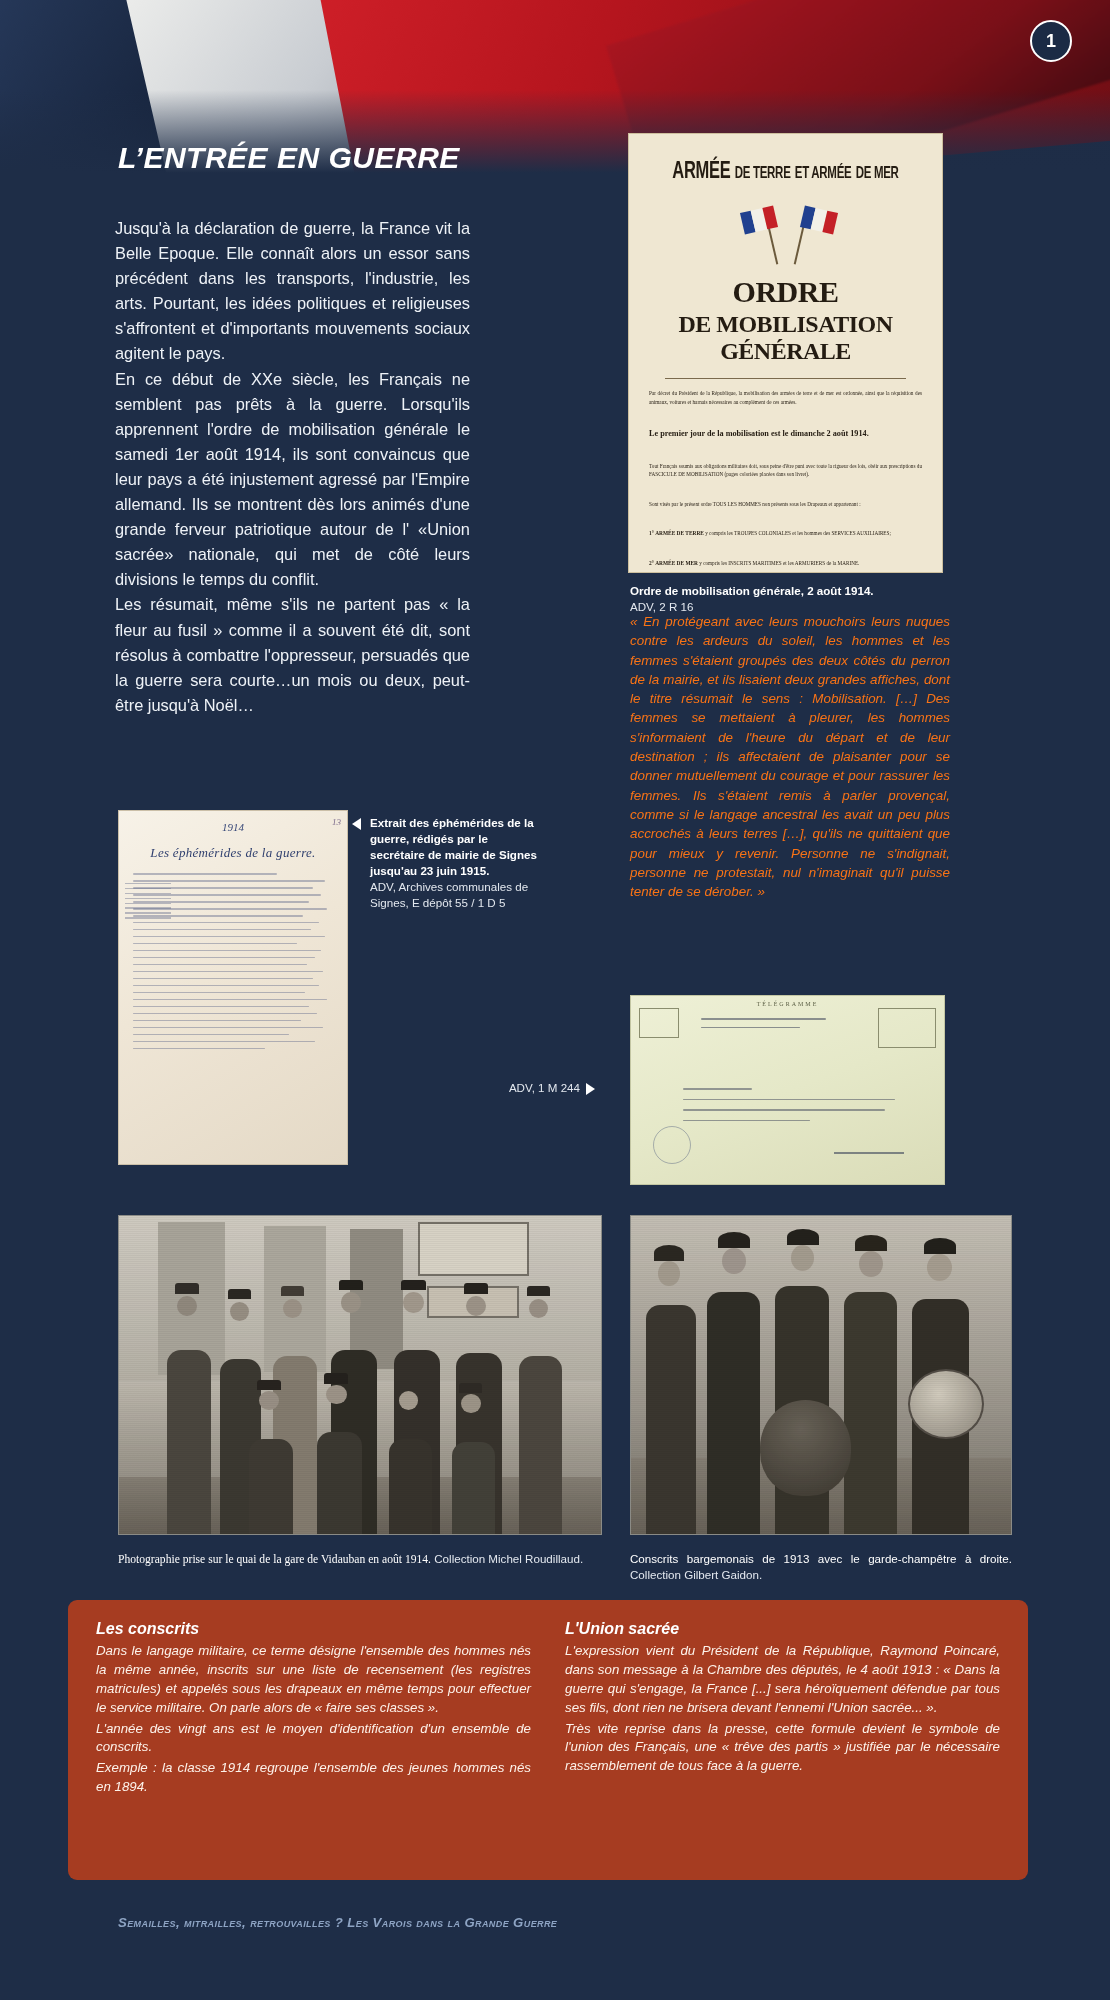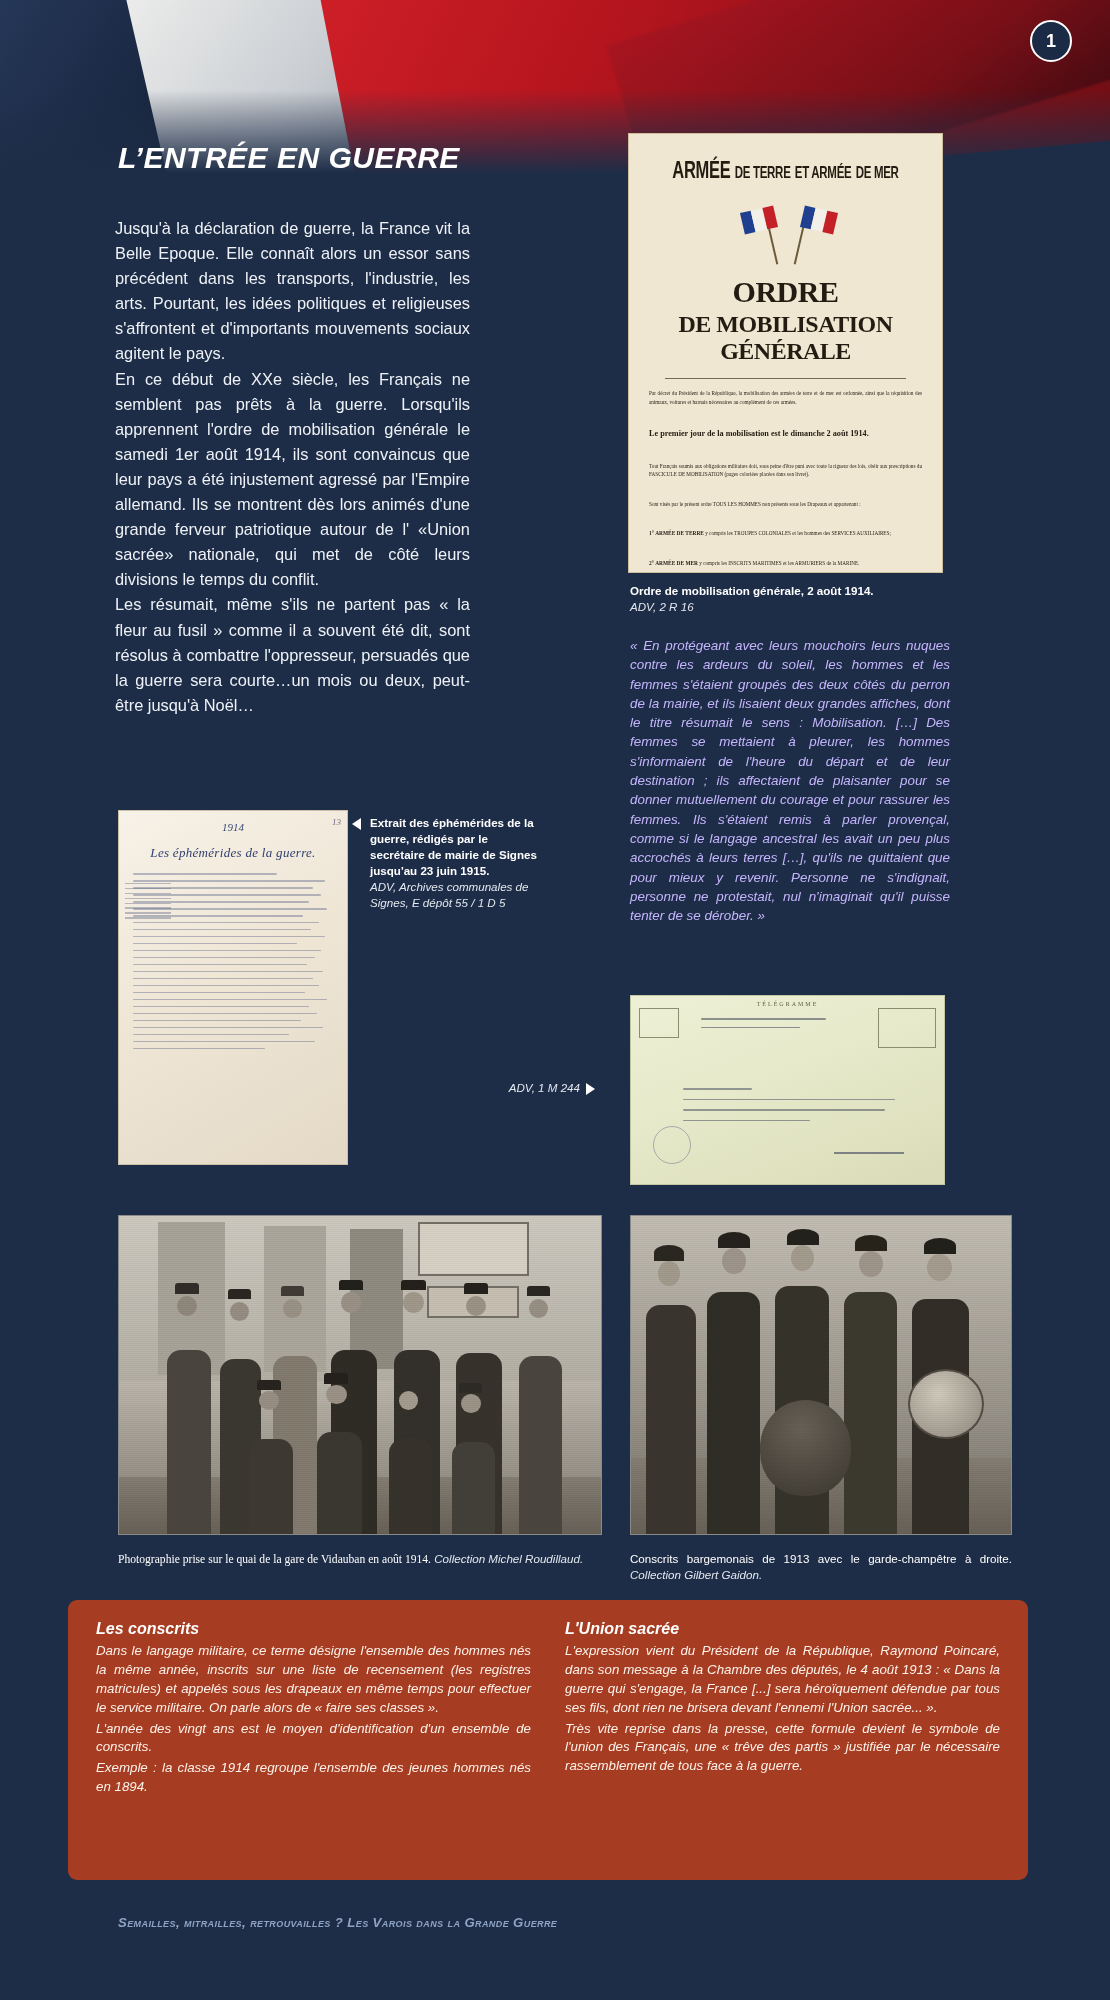--- a/index.html
+++ b/index.html
@@ -120,28 +120,28 @@
   .poster-seal {
     width: 26px; height: 26px; border-radius: 50%;
     background: radial-gradient(circle at 40% 35%, #8f8265, #4f452f);
     margin: 6px auto 0;
   }
   .poster-sign { display: flex; justify-content: space-around; font-size: 5px; font-style: italic; margin-top: 4px; }
 
   
   .cap { font-size: 11.6px; line-height: 1.38; }
   .cap .b { font-weight: bold; color: #ffffff; }
-  .cap .i { font-style: italic; color: #e3e8ef; }
+  .cap .i { color: #e3e8ef; }
 
   .poster-cap { position: absolute; left: 630px; top: 583px; width: 320px; color: #fff; }
 
   
   .quote {
-    position: absolute; left: 630px; top: 636px; width: 320px;
-    color: #c4b5fd; font-style: italic; font-size: 13.4px; line-height: 1.44;
+    position: absolute; left: 630px; top: 612px; width: 320px;
+    color: #f97316; font-style: italic; font-size: 13.4px; line-height: 1.44;
     text-align: justify;
   }
 
   
   .manuscript {
     position: absolute; left: 118px; top: 810px; width: 230px; height: 355px;
     background: linear-gradient(150deg, #f7f2e8 0%, #efe6d6 45%, #e4d9c6 100%);
     border: 1px solid #cbbfa8; overflow: hidden;
     font-family: "Liberation Serif", serif;
   }

